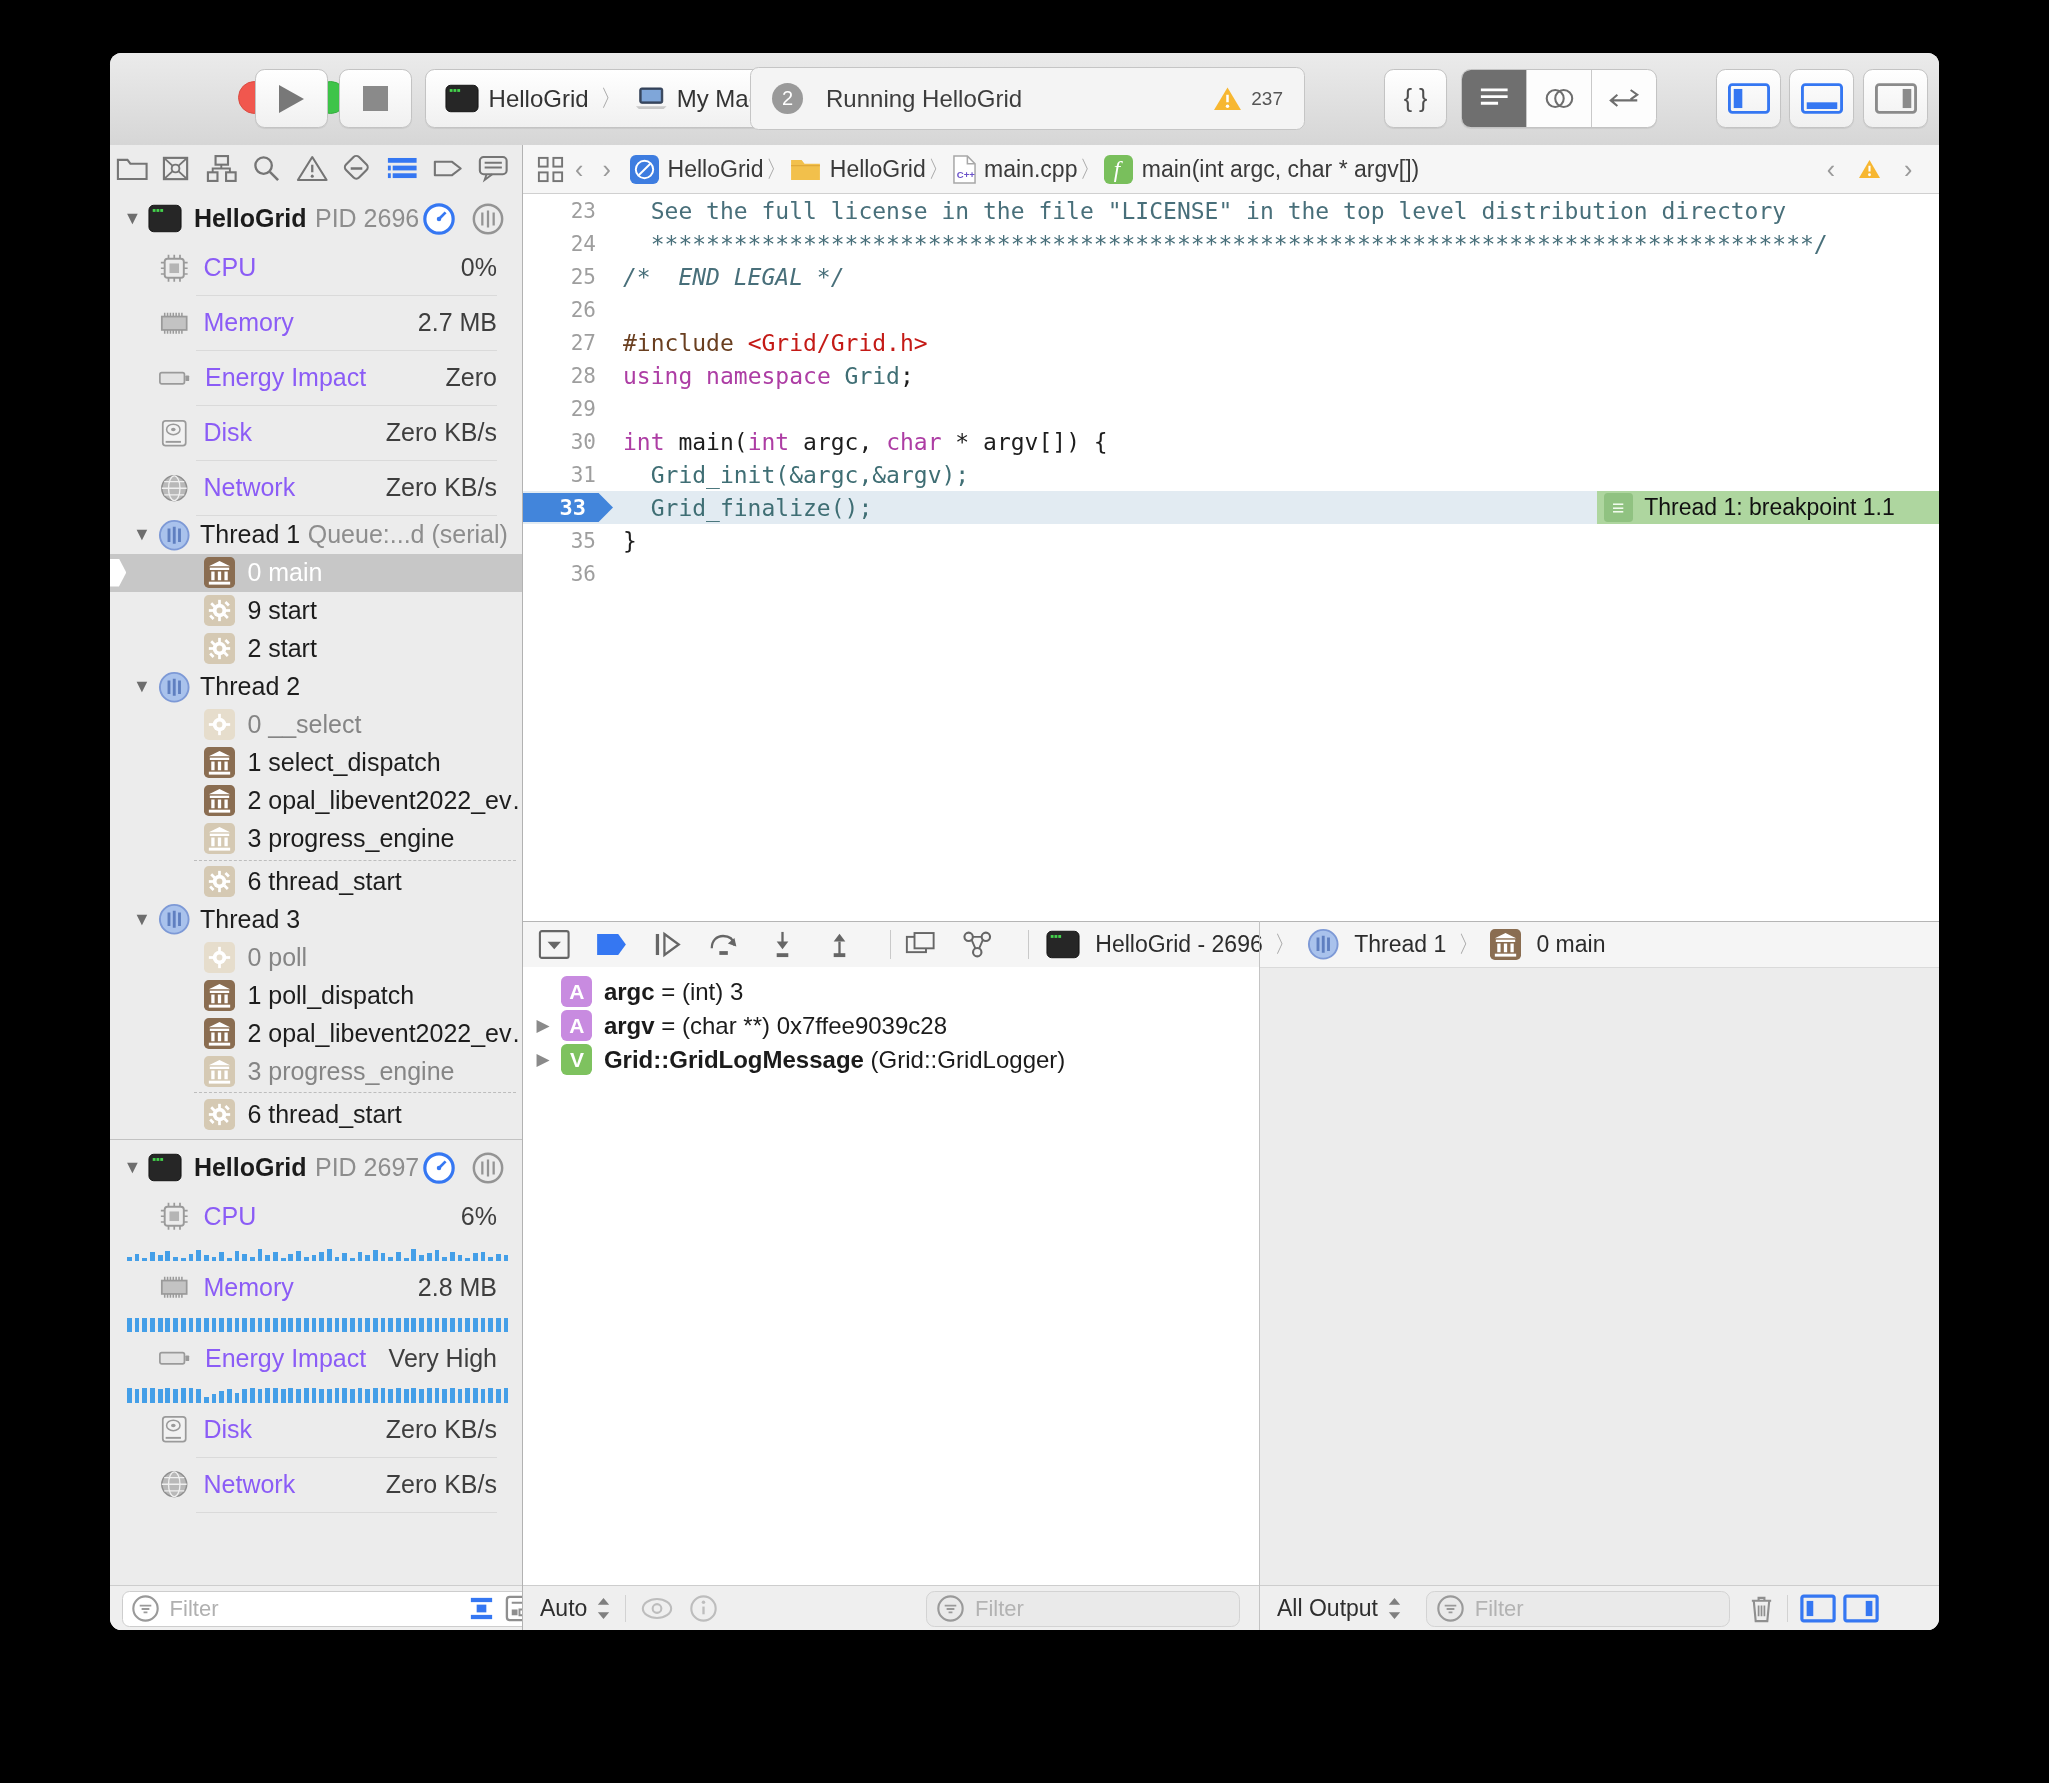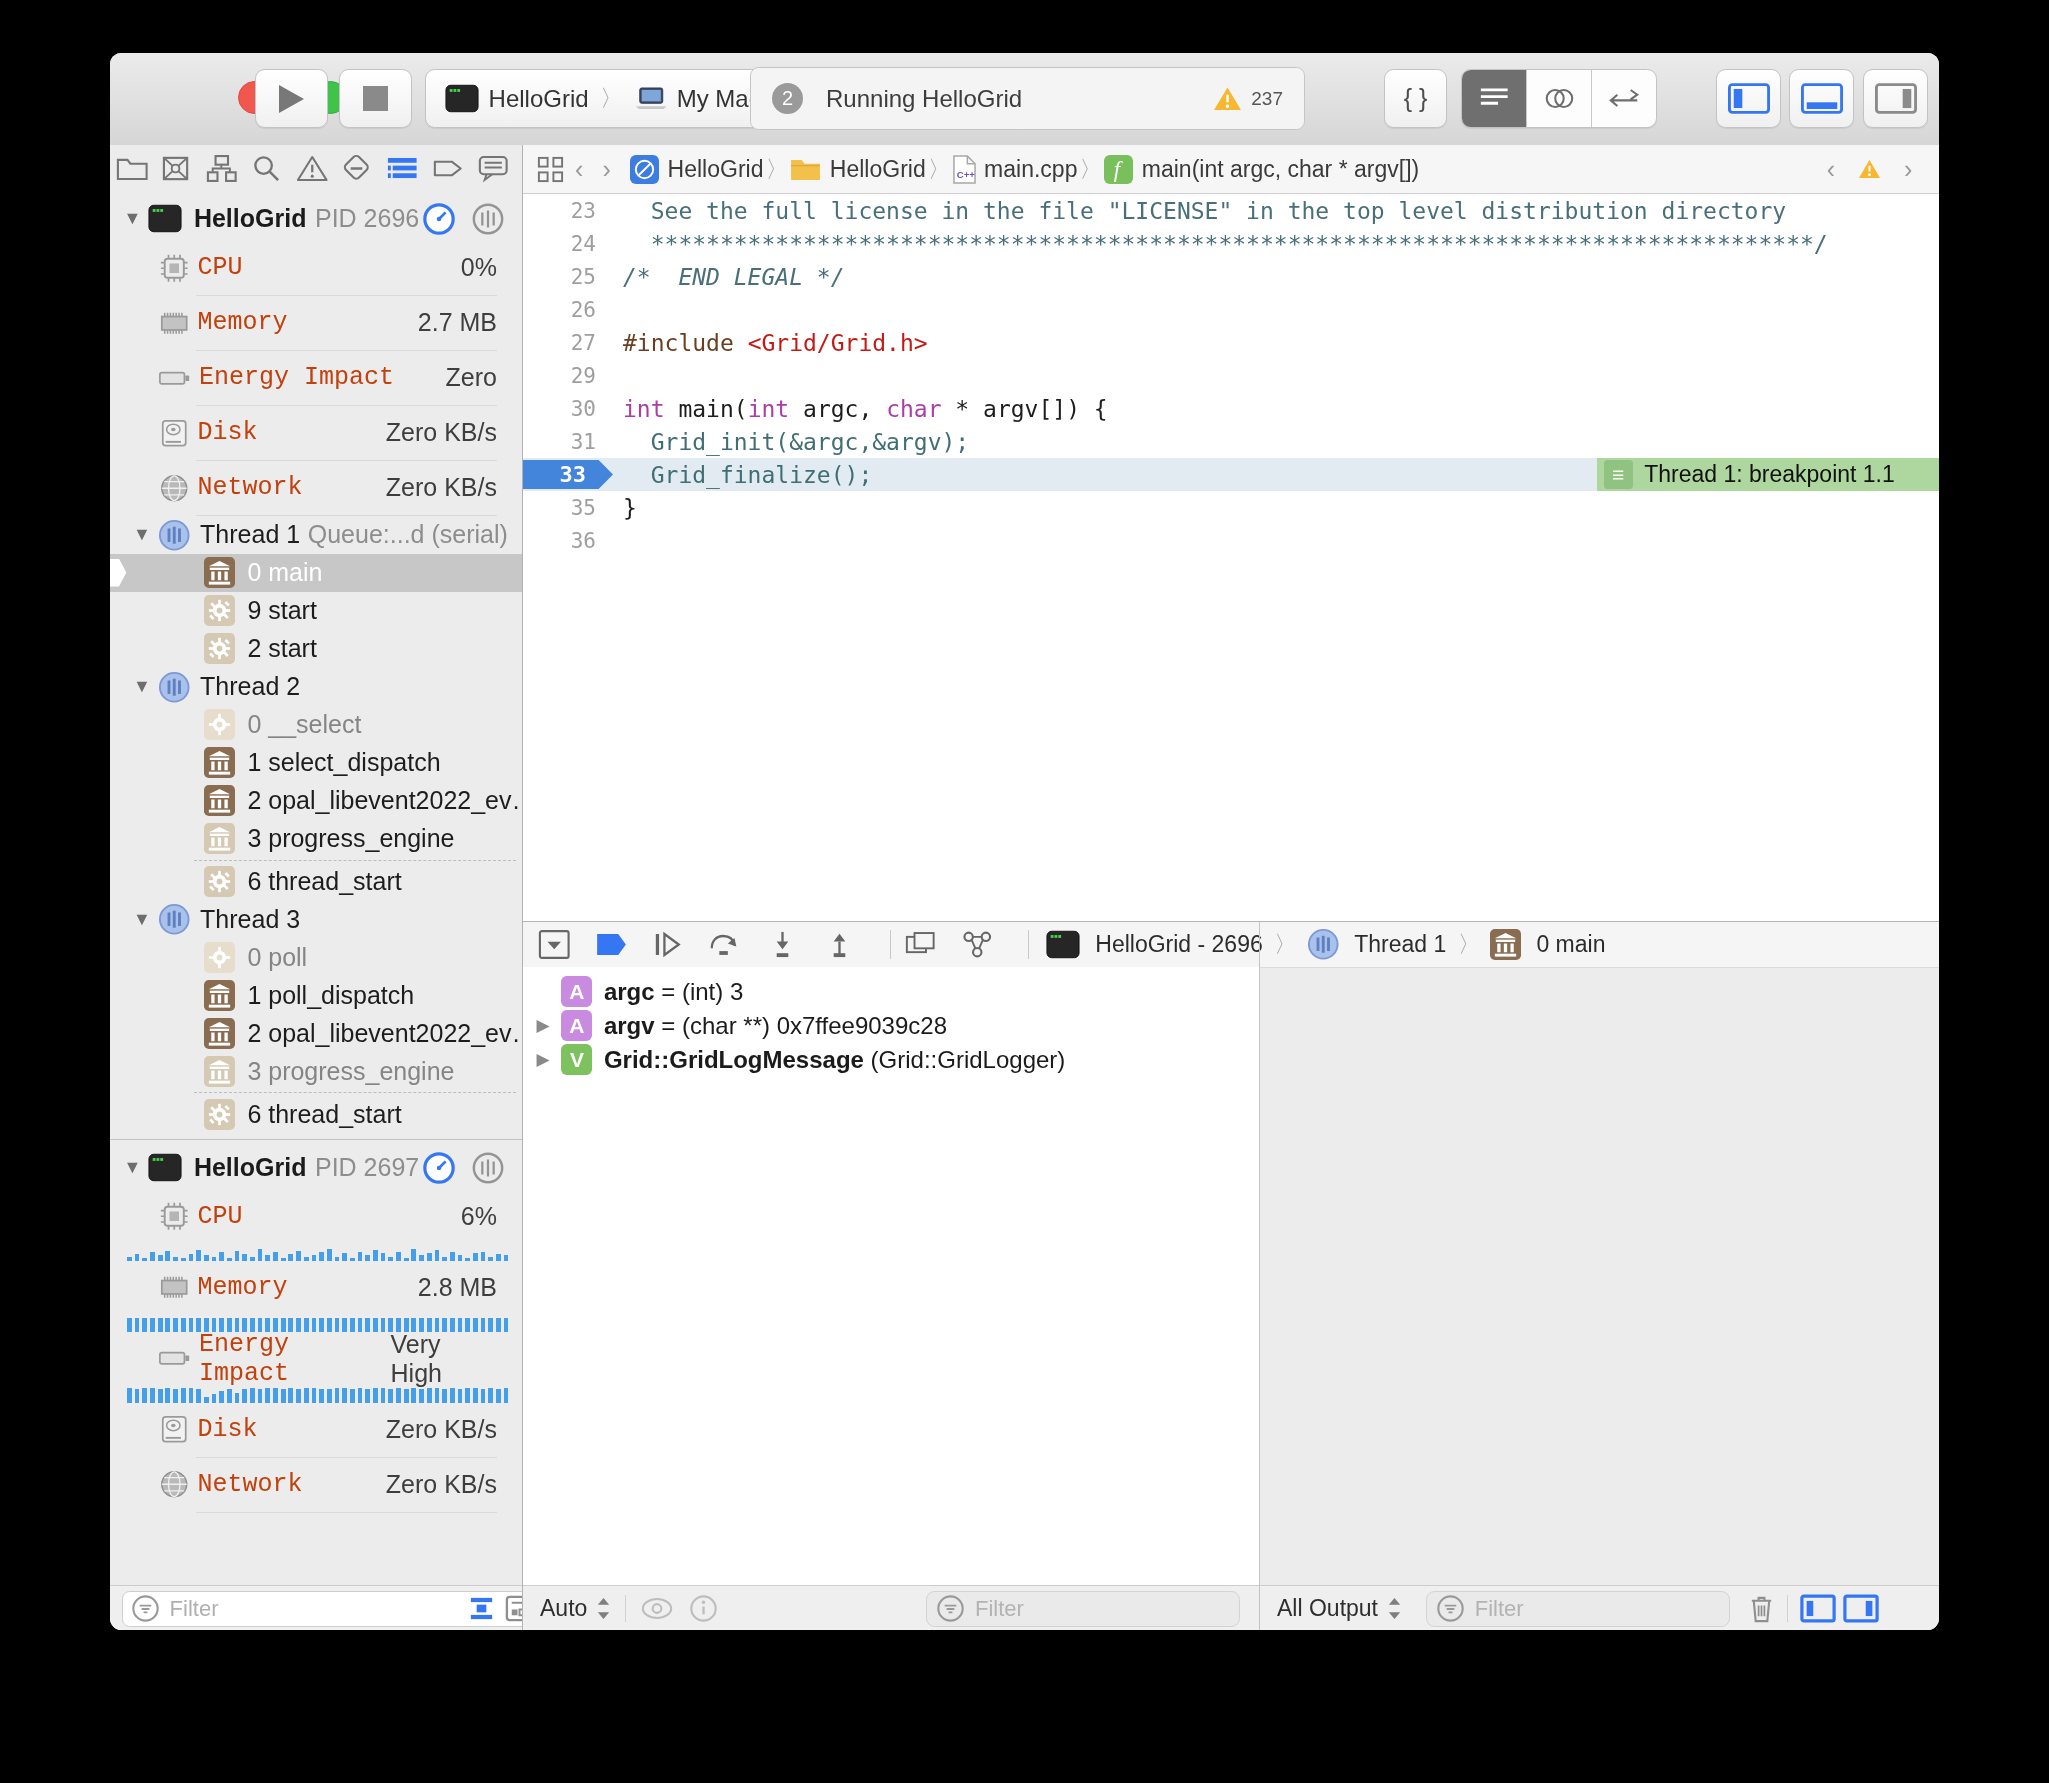--- a/index.html
+++ b/index.html
@@ -33,21 +33,21 @@
   .navbar{position:absolute;left:0;top:92px;width:412px;height:48px;background:#ececec;border-bottom:1px solid #d8d8d8;}
   .navbar span{position:absolute;top:8.6px;}
   .sidebar{position:absolute;left:0;top:140px;width:412px;height:1393px;background:#ececec;overflow:hidden;}
   .vdiv-main{position:absolute;left:412px;top:92px;bottom:0;width:1px;background:#b2b2b2;z-index:5;}
   .prow{height:44px;display:flex;align-items:center;padding-left:13.4px;margin-top:3.8px;}
   .disc{font-size:18px;color:#6d6d6d;width:25px;flex:none;}
   .pname{font-size:25px;font-weight:700;color:#1b1b1b;margin-left:11.5px;white-space:nowrap;}
   .ppid{font-size:25px;color:#8d8d8d;margin-left:8.6px;}
   .pbtns{margin-left:auto;margin-right:17px;display:flex;gap:15.3px;align-items:center;}
   .grow{height:54px;display:flex;align-items:center;padding-left:48px;}
-  .grow .glabel{font-size:25px;color:#c2410c;margin-left:7px;font-family:Liberation Mono, monospace;}
+  .grow .glabel{font-size:25px;color:#8b5cf6;margin-left:13px;}
   .grow .gval{margin-left:auto;margin-right:25px;font-size:25px;color:#3e3e3e;}
   .gdiv{border-top:1.9px solid #dadada;margin-left:86px;margin-right:25px;}
   .barstrip{height:17px;display:flex;align-items:flex-end;gap:2.9px;padding-left:17px;overflow:hidden;}
   .barstrip i{width:4.8px;background:#449fe8;display:block;}
   .trow{height:38px;display:flex;align-items:center;padding-left:23px;}
   .trow .tlabel{font-size:25px;color:#1d1d1d;margin-left:9.6px;white-space:nowrap;}
   .trow .tdetail{font-size:25px;color:#8d8d8d;margin-left:7.6px;white-space:nowrap;}
   .frow{height:38px;display:flex;align-items:center;padding-left:94px;position:relative;}
   .frow .ftext{font-size:25px;color:#1d1d1d;margin-left:12.4px;white-space:nowrap;}
   .frow.dim .ftext{color:#858585;}
@@ -955,20 +955,24 @@
         </div>
         <div class="codeline">
           <span class="gut">26</span>
           <span class="src"></span>
         </div>
         <div class="codeline">
           <span class="gut">27</span>
           <span class="src"><span class="tk-p">#include </span><span class="tk-s">&lt;Grid/Grid.h&gt;</span></span>
         </div>
         <div class="codeline">
+          <span class="gut">28</span>
+          <span class="src"><span class="tk-k">using</span><span class="tk-d"> </span><span class="tk-k">namespace</span><span class="tk-t"> Grid</span><span class="tk-d">;</span></span>
+        </div>
+        <div class="codeline">
           <span class="gut">29</span>
           <span class="src"></span>
         </div>
         <div class="codeline">
           <span class="gut">30</span>
           <span class="src"><span class="tk-k">int</span><span class="tk-d"> main(</span><span class="tk-k">int</span><span class="tk-d"> argc, </span><span class="tk-k">char</span><span class="tk-d"> * argv[]) {</span></span>
         </div>
         <div class="codeline">
           <span class="gut">31</span>
           <span class="src"><span class="tk-t">  Grid_init(&amp;argc,&amp;argv);</span></span>

